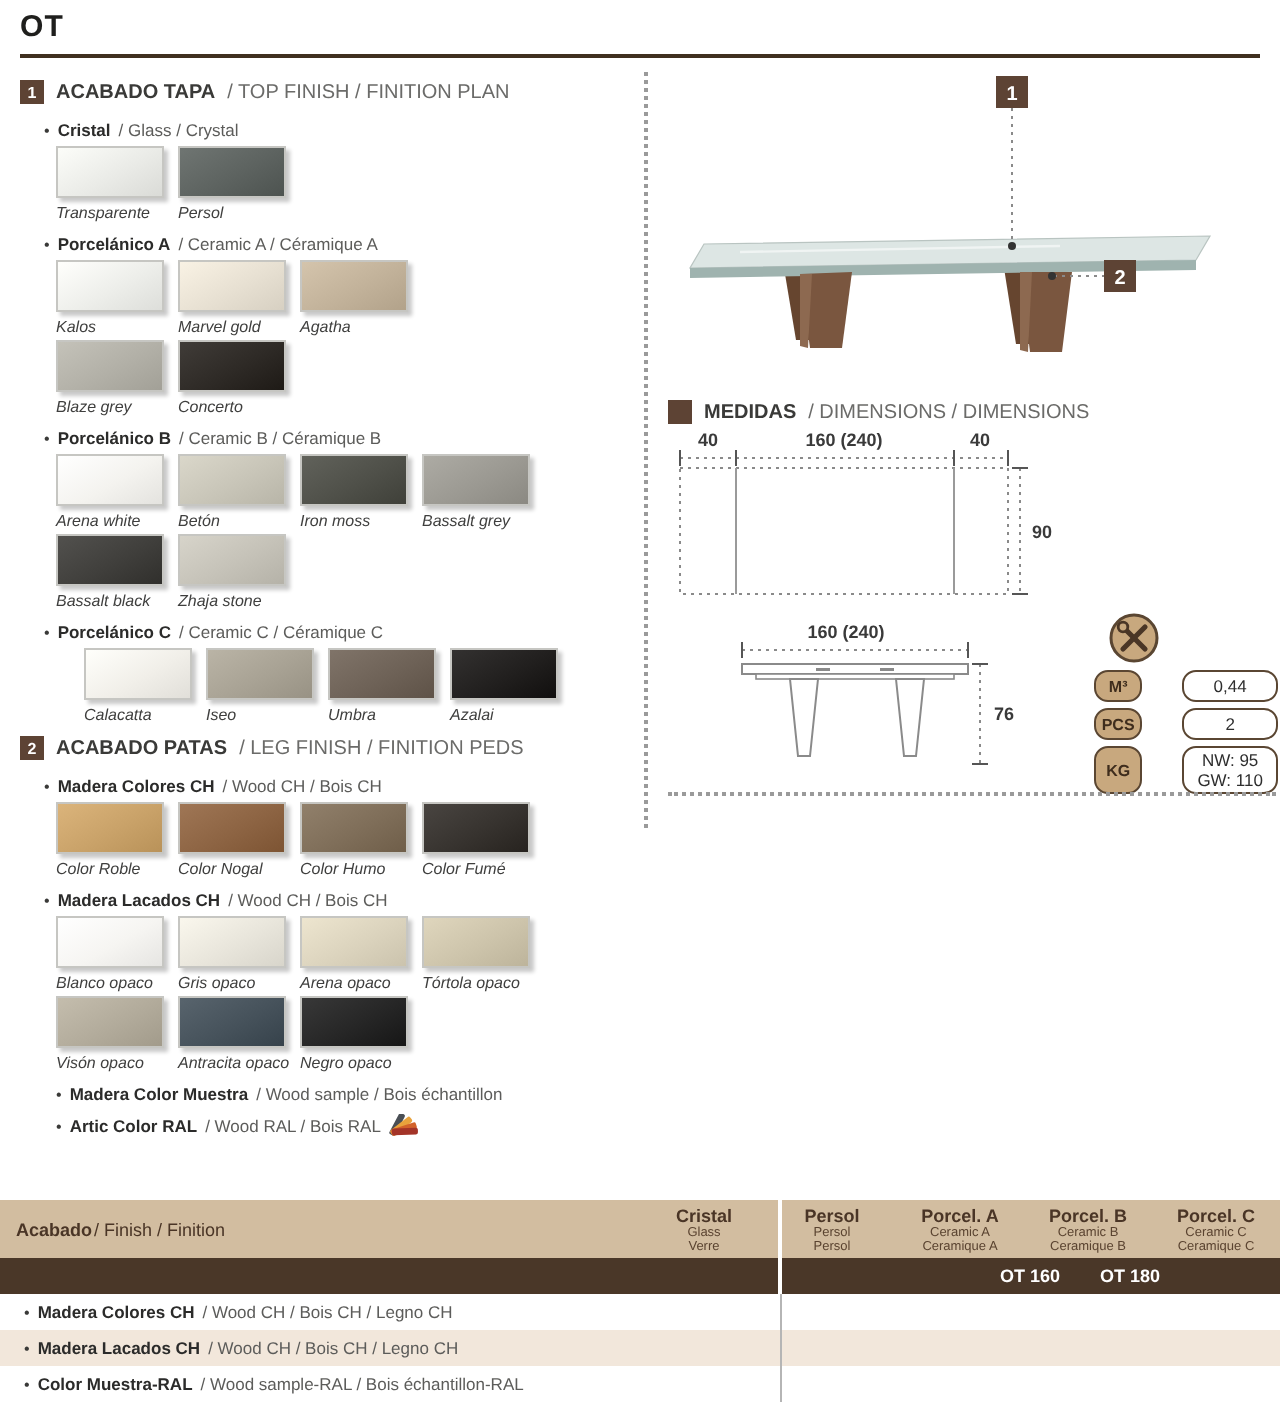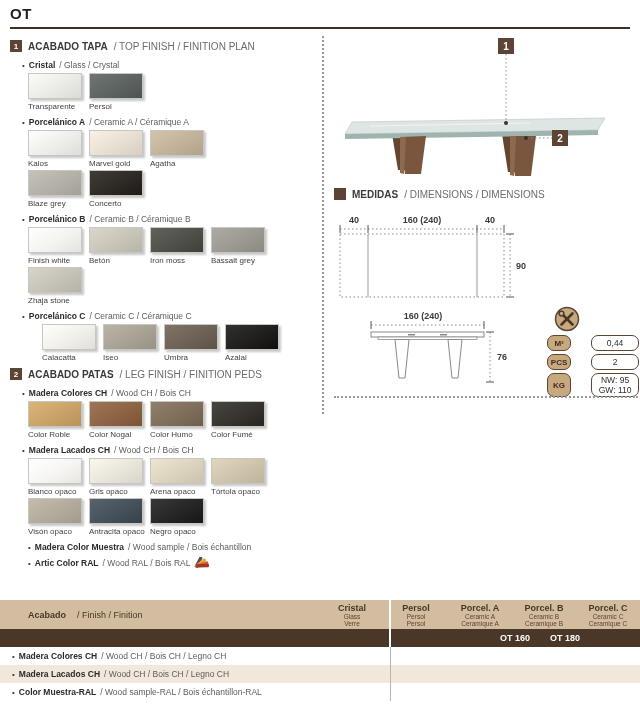--- a/index.html
+++ b/index.html
@@ -16,46 +16,46 @@
   .sec-num{width:12px;height:12px;background:#5d4334;color:#fff;font-size:8px;font-weight:bold;display:flex;align-items:center;justify-content:center;flex:0 0 12px;}
   .sec-title{font-weight:bold;color:#3a3a38;}
   .sec-sub{color:#6b6b69;}
 
   .group{padding-left:12px;margin-bottom:4px;}
   .bullet-line{font-size:8.5px;margin-bottom:3px;display:flex;align-items:baseline;gap:4px;}
   .bullet{color:#3a3a38;font-size:8px;}
   .b-label{font-weight:bold;color:#2b2b2a;}
   .b-sub{color:#5c5c5a;}
   .swatch-grid{display:grid;margin-left:6px;}
-  .swatch-cell{width:44px;height:40px;}
+  .swatch-cell{width:44px;height:40px;font-style:italic;}
   .swatch{width:54px;height:26px;border:1px solid #c6c6c2;box-shadow:2px 2px 2px rgba(0,0,0,.22);box-sizing:border-box;}
   .swatch-name{font-size:8px;color:#3f3f3e;margin-top:3px;white-space:nowrap;}
   .note-line{font-size:8.5px;margin:0 0 5px 18px;display:flex;align-items:center;gap:4px;}
 
   
   .v-dotted{position:absolute;left:322px;top:36px;height:378px;width:0;border-left:2px dotted #9a9a9a;}
   .h-dotted{position:absolute;left:334px;top:396px;width:304px;height:0;border-top:2px dotted #9a9a9a;}
   .figure-svg{position:absolute;left:330px;top:38px;}
-  .medidas-header{position:absolute;left:334px;top:188px;display:flex;align-items:center;gap:6px;font-size:10px;}
+  .medidas-header{position:absolute;left:334px;top:200px;display:flex;align-items:center;gap:6px;font-size:10px;}
   .medidas-square{width:12px;height:12px;background:#5d4334;flex:0 0 12px;}
   .topview-svg{position:absolute;left:334px;top:214px;}
   .sideview-svg{position:absolute;left:356px;top:310px;}
 
   .infobox{position:absolute;left:547px;top:306px;width:92px;}
   .tools-icon{margin:0 0 3px 7px;display:block;}
   .info-row{display:flex;gap:20px;margin-bottom:3px;}
   .info-label{width:28px;border:1px solid #5a4632;border-radius:7px;background:#c8a87e;color:#3f2d1d;font-weight:bold;font-size:8px;display:flex;align-items:center;justify-content:center;}
   .info-value{width:58px;border:1px solid #5a4632;border-radius:7px;background:#fff;color:#2e2e2e;font-size:8.5px;display:flex;flex-direction:column;align-items:center;justify-content:center;line-height:10px;}
   .info-row.h14 .info-label,.info-row.h14 .info-value{height:14px;}
   .info-row.h22 .info-label,.info-row.h22 .info-value{height:22px;}
 
   
   .ftable{position:absolute;left:0;top:600px;width:640px;}
   .ft-header{height:29px;background:#d2bda0;display:flex;}
-  .ft-left{width:320px;box-sizing:border-box;padding-left:28px;display:flex;align-items:center;gap:11px;font-size:9px;color:#4a3526;}
+  .ft-left{width:320px;box-sizing:border-box;padding-left:8px;display:flex;align-items:center;gap:1px;font-size:9px;color:#4a3526;}
   .ft-left .b-label{color:#4a3526;}
   .ft-cols{flex:1;display:flex;}
   .ft-col{flex:1;text-align:center;padding-top:3px;color:#4a3526;}
   .ft-col .l1{font-size:9px;font-weight:bold;line-height:10px;}
   .ft-col .l2,.ft-col .l3{font-size:6.5px;line-height:7px;color:#5a4330;}
   .ft-dark{height:18px;background:#4a3728;display:flex;}
   .ft-dark .sp{width:390px;}
   .ft-dark .dcols{flex:1;display:flex;}
   .ft-dark .dcol{flex:1;text-align:center;color:#fff;font-size:9px;font-weight:bold;line-height:18px;}
   .ft-row{height:18px;display:flex;align-items:center;padding-left:12px;font-size:8.5px;gap:4px;box-sizing:border-box;}
@@ -127,33 +127,37 @@
       </div>
       <div class="group">
         <div class="bullet-line">
           <span class="bullet">•</span>
           <span class="b-label">Porcelánico B</span>
           <span class="b-sub">/ Ceramic B / Céramique B</span>
         </div>
         <div class="swatch-grid" style="grid-template-columns: repeat(4, 61px);">
           <div class="swatch-cell">
             <div class="swatch" style="background: linear-gradient(150deg, rgb(255, 255, 255) 0%, rgb(244, 243, 239) 55%, rgb(228, 227, 223) 100%);"></div>
-            <div class="swatch-name">Finish white</div>
+            <div class="swatch-name">Arena white</div>
           </div>
           <div class="swatch-cell">
             <div class="swatch" style="background: linear-gradient(150deg, rgb(218, 215, 202) 0%, rgb(200, 197, 184) 55%, rgb(184, 181, 168) 100%);"></div>
             <div class="swatch-name">Betón</div>
           </div>
           <div class="swatch-cell">
             <div class="swatch" style="background: linear-gradient(150deg, rgb(97, 98, 91) 0%, rgb(79, 80, 73) 55%, rgb(63, 64, 57) 100%);"></div>
             <div class="swatch-name">Iron moss</div>
           </div>
           <div class="swatch-cell">
             <div class="swatch" style="background: linear-gradient(150deg, rgb(173, 171, 164) 0%, rgb(155, 153, 146) 55%, rgb(139, 137, 130) 100%);"></div>
             <div class="swatch-name">Bassalt grey</div>
+          </div>
+          <div class="swatch-cell">
+            <div class="swatch" style="background: linear-gradient(150deg, rgb(82, 81, 78) 0%, rgb(64, 63, 60) 55%, rgb(48, 47, 44) 100%);"></div>
+            <div class="swatch-name">Bassalt black</div>
           </div>
           <div class="swatch-cell">
             <div class="swatch" style="background: linear-gradient(150deg, rgb(215, 212, 202) 0%, rgb(197, 194, 184) 55%, rgb(181, 178, 168) 100%);"></div>
             <div class="swatch-name">Zhaja stone</div>
           </div>
         </div>
       </div>
       <div class="group">
         <div class="bullet-line">
           <span class="bullet">•</span>

